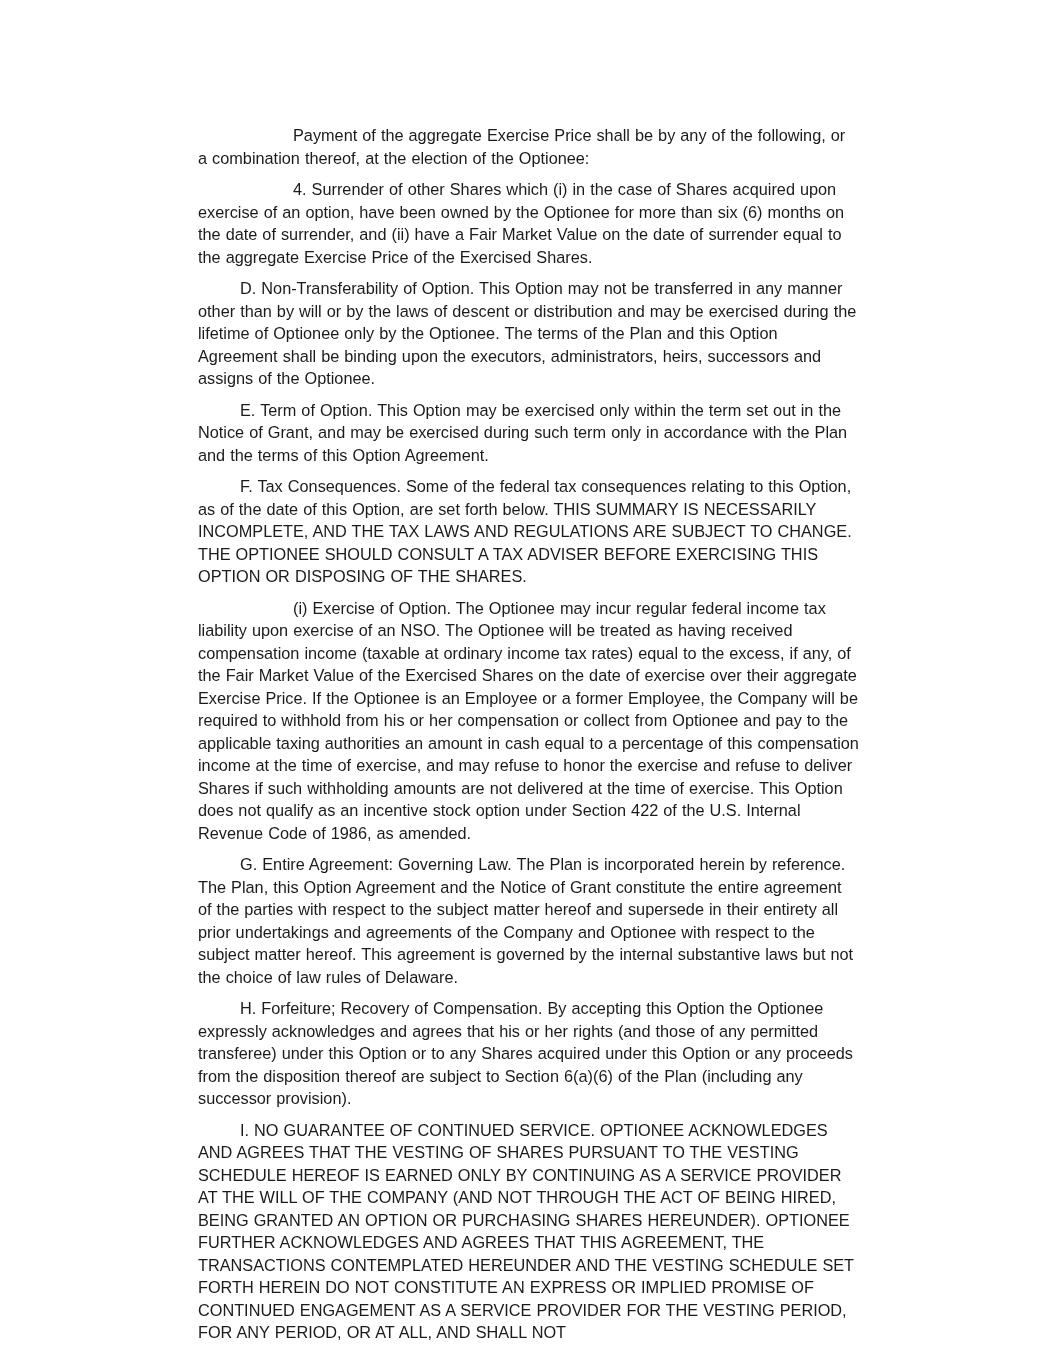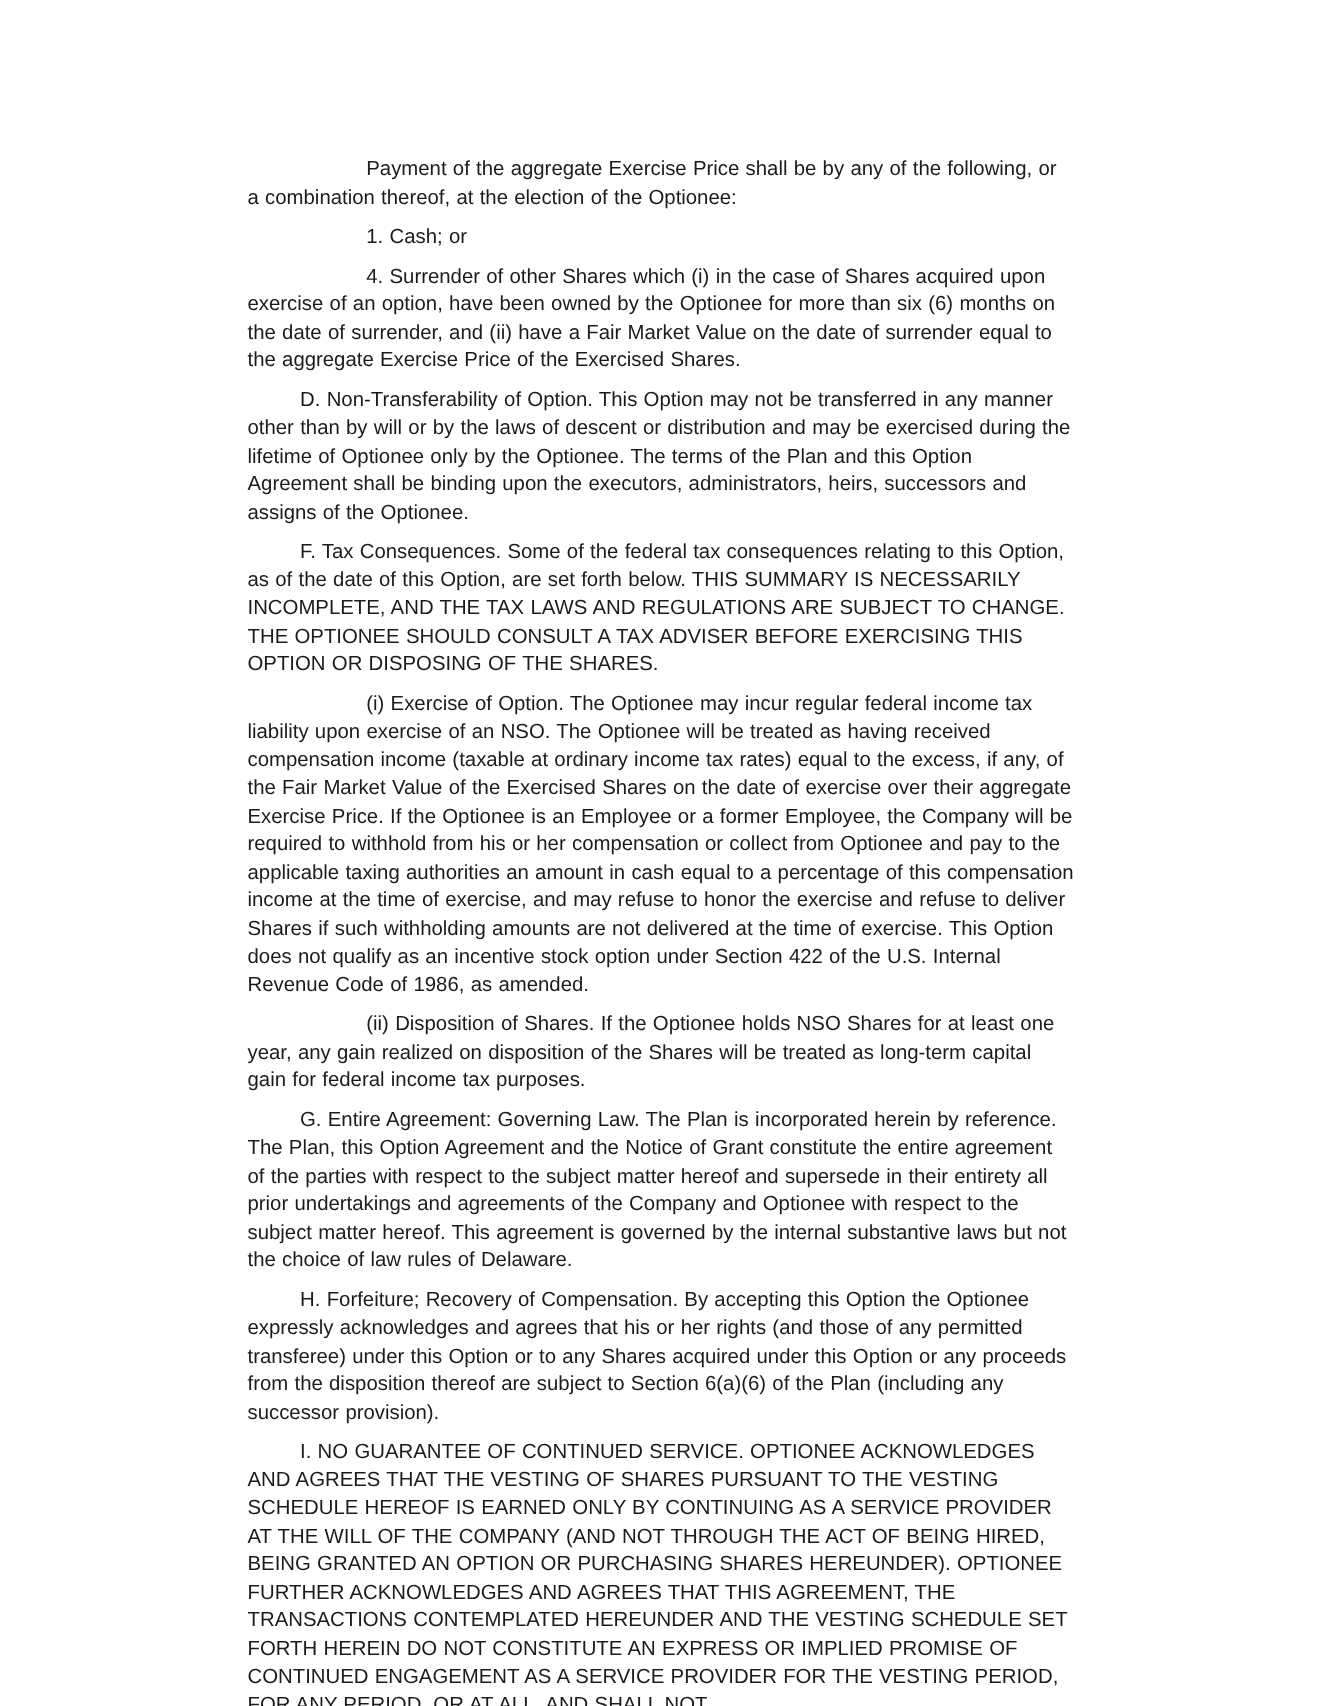--- a/index.html
+++ b/index.html
@@ -35,34 +35,33 @@
   .list-item { margin-bottom: 8px; }
   .u { }
 </style>
 </head>
 <body>
 
 <div class="page">
 
   <p class="para indent-deep gap-after"><span>Payment of the aggregate Exercise Price shall be by any of the following, or a combination thereof, at the election of the Optionee:</span></p>
 
-  <p class="para indent-deep list-item"><span>1. Cash; or</span></p>
 
 
 
   <p class="para indent-deep"><span>4. Surrender of other Shares which (i) in the case of Shares acquired upon exercise of an option, have been owned by the Optionee for more than six (6) months on the date of surrender, and (ii) have a Fair Market Value on the date of surrender equal to the aggregate Exercise Price of the Exercised Shares.</span></p>
 
   <p class="para indent-section"><span>D. </span><span class="u">Non-Transferability of Option</span><span>. This Option may not be transferred in any manner other than by will or by the laws of descent or distribution and may be exercised during the lifetime of Optionee only by the Optionee. The terms of the Plan and this Option Agreement shall be binding upon the executors, administrators, heirs, successors and assigns of the Optionee.</span></p>
 
+  <p class="para indent-section"><span>E. </span><span class="u">Term of Option</span><span>. This Option may be exercised only within the term set out in the Notice of Grant, and may be exercised during such term only in accordance with the Plan and the terms of this Option Agreement.</span></p>
 
   <p class="para indent-section"><span>F. </span><span class="u">Tax Consequences</span><span>. Some of the federal tax consequences relating to this Option, as of the date of this Option, are set forth below. THIS SUMMARY IS NECESSARILY INCOMPLETE, AND THE TAX LAWS AND REGULATIONS ARE SUBJECT TO CHANGE. THE OPTIONEE SHOULD CONSULT A TAX ADVISER BEFORE EXERCISING THIS OPTION OR DISPOSING OF THE SHARES.</span></p>
 
   <p class="para indent-deep"><span>(i) </span><span class="u">Exercise of Option</span><span>. The Optionee may incur regular federal income tax liability upon exercise of an NSO. The Optionee will be treated as having received compensation income (taxable at ordinary income tax rates) equal to the excess, if any, of the Fair Market Value of the Exercised Shares on the date of exercise over their aggregate Exercise Price. If the Optionee is an Employee or a former Employee, the Company will be required to withhold from his or her compensation or collect from Optionee and pay to the applicable taxing authorities an amount in cash equal to a percentage of this compensation income at the time of exercise, and may refuse to honor the exercise and refuse to deliver Shares if such withholding amounts are not delivered at the time of exercise. This Option does not qualify as an incentive stock option under Section 422 of the U.S. Internal Revenue Code of 1986, as amended.</span></p>
 
-  <p class="para indent-deep"><span>(ii) </span><span class="u">Disposition of Shares</span><span>. If the Optionee holds NSO Shares for at least one year, any gain realized on disposition of the Shares will be treated as long-term capital gain for federal income tax purposes.</span></p>
 
   <p class="para indent-section"><span>G. </span><span class="u">Entire Agreement: Governing Law</span><span>. The Plan is incorporated herein by reference. The Plan, this Option Agreement and the Notice of Grant constitute the entire agreement of the parties with respect to the subject matter hereof and supersede in their entirety all prior undertakings and agreements of the Company and Optionee with respect to the subject matter hereof. This agreement is governed by the internal substantive laws but not the choice of law rules of Delaware.</span></p>
 
   <p class="para indent-section"><span>H. </span><span class="u">Forfeiture; Recovery of Compensation</span><span>. By accepting this Option the Optionee expressly acknowledges and agrees that his or her rights (and those of any permitted transferee) under this Option or to any Shares acquired under this Option or any proceeds from the disposition thereof are subject to Section 6(a)(6) of the Plan (including any successor provision).</span></p>
 
   <p class="para indent-section gap-before"><span>I. </span><span class="u">NO GUARANTEE OF CONTINUED SERVICE</span><span>. OPTIONEE ACKNOWLEDGES AND AGREES THAT THE VESTING OF SHARES PURSUANT TO THE VESTING SCHEDULE HEREOF IS EARNED ONLY BY CONTINUING AS A SERVICE PROVIDER AT THE WILL OF THE COMPANY (AND NOT THROUGH THE ACT OF BEING HIRED, BEING GRANTED AN OPTION OR PURCHASING SHARES HEREUNDER). OPTIONEE FURTHER ACKNOWLEDGES AND AGREES THAT THIS AGREEMENT, THE TRANSACTIONS CONTEMPLATED HEREUNDER AND THE VESTING SCHEDULE SET FORTH HEREIN DO NOT CONSTITUTE AN EXPRESS OR IMPLIED PROMISE OF CONTINUED ENGAGEMENT AS A SERVICE PROVIDER FOR THE VESTING PERIOD, FOR ANY PERIOD, OR AT ALL, AND SHALL NOT</span></p>
 
 </div>
 
 </body></html>

